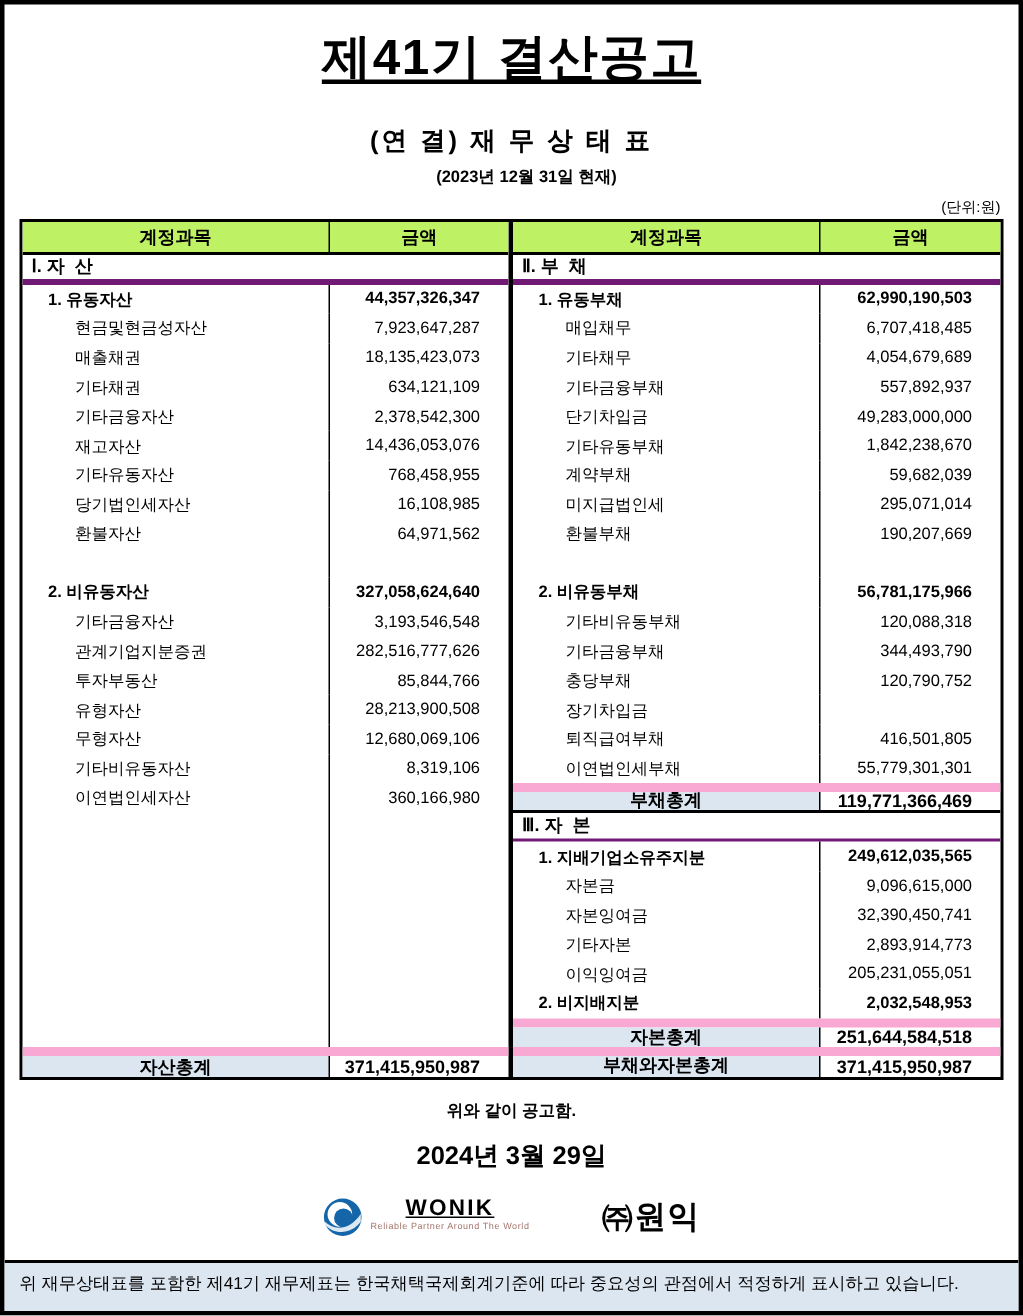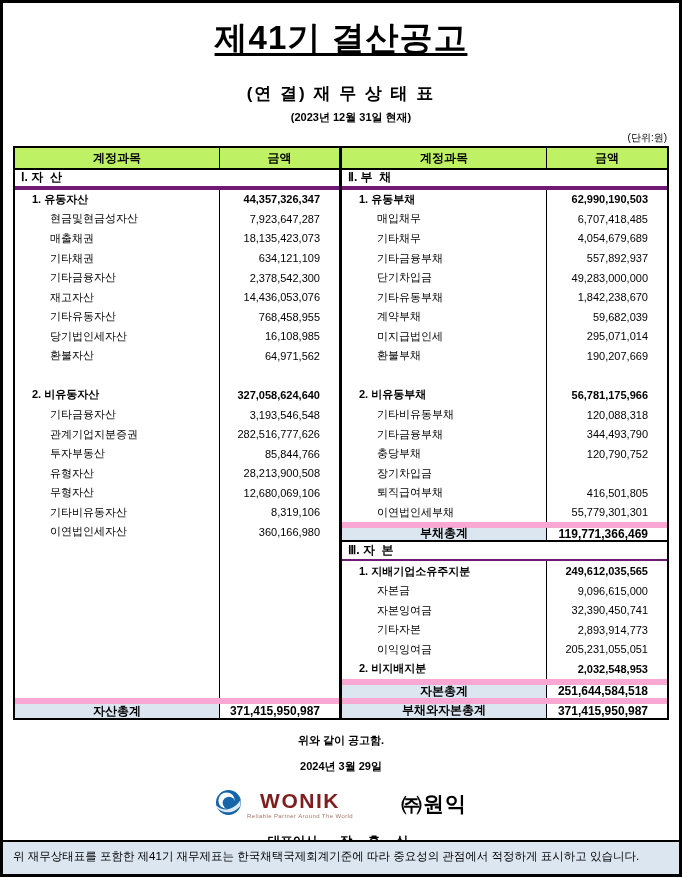--- a/index.html
+++ b/index.html
@@ -86,31 +86,31 @@
   .total-row { border-top:6px solid #f9a8d4; }
   .total-row.bb { border-bottom:2px solid #000; }
   .total-row .lbl {
     background:#dce6f1;
     justify-content:center;
     font-weight:bold; font-size:12px;
   }
   .total-row .amt { font-weight:bold; font-size:12px; }
   
   .announce { margin-top:13px; text-align:center; font-size:11px; font-weight:bold; }
-  .pub-date { margin-top:11px; text-align:center; font-size:11px; font-weight:bold; }
+  .pub-date { margin-top:11px; text-align:center; font-size:17px; font-weight:bold; }
   .logo-row {
     margin-top:15px;
     display:flex; align-items:center; justify-content:center; gap:48px;
   }
   .wonik-logo { display:flex; align-items:flex-start; gap:5px; }
   .logo-ball { width:27px; height:27px; flex:0 0 auto; }
   .logo-text-col { display:flex; flex-direction:column; align-items:center; }
   .logo-brand {
-    font-size:21px; font-weight:bold; letter-spacing:1.5px;
-    color:#7f1d1d; line-height:1.1;
+    font-size:15px; font-weight:bold; letter-spacing:1.5px;
+    color:#000000; line-height:1.1;text-decoration:underline;
   }
   .logo-tagline { font-size:6px; color:#a5756b; letter-spacing:0.4px; margin-top:1px; }
   .company-name { font-size:21px; font-weight:bold; letter-spacing:1px; }
   .ceo-line {
     margin-top:14px; text-align:center;
     font-size:12.5px; font-weight:bold;
   }
   .ceo-line .ceo-name { margin-left:22px; letter-spacing:6px; }
   .note-box {
     position:absolute; left:0; right:0; bottom:0;

